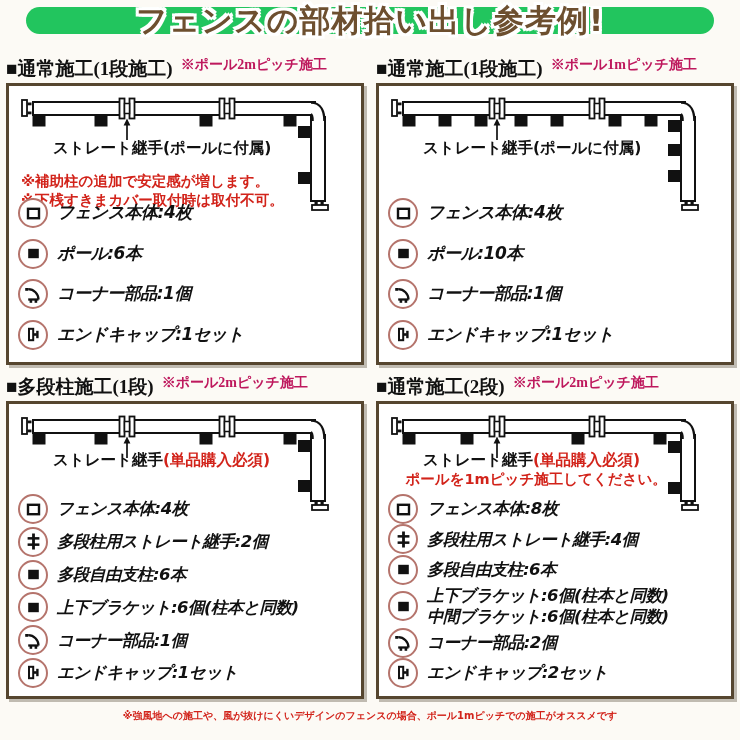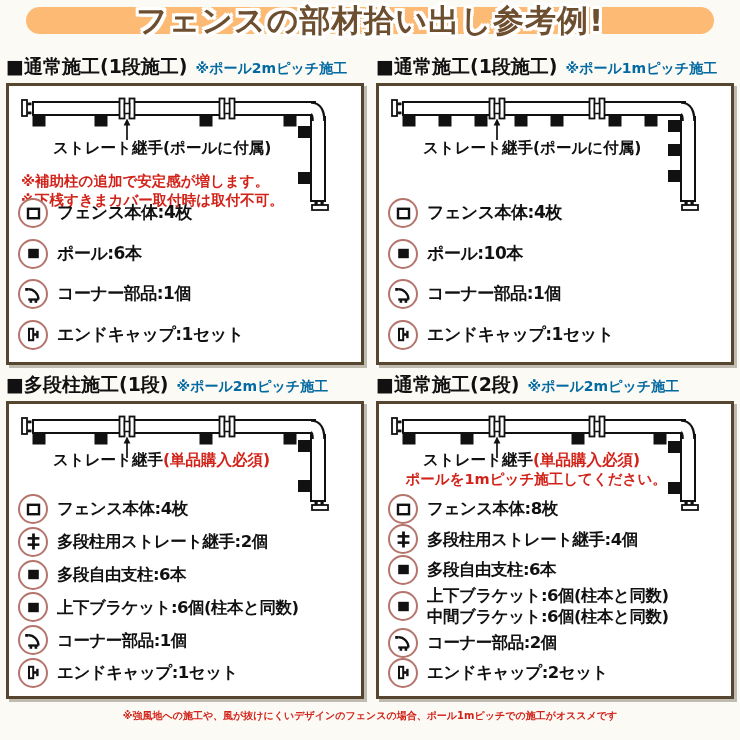--- a/index.html
+++ b/index.html
@@ -1,53 +1,53 @@
 <!DOCTYPE html>
 <html><head>
 <meta charset="utf-8">
 <style>
   html,body{margin:0;padding:0;}
   body{width:740px;height:740px;font-family:"DejaVu Sans","Liberation Sans",sans-serif;}
   .page{position:relative;width:740px;height:740px;background:#fcfaf5;overflow:hidden;}
 
   
-  .header-pill{position:absolute;left:26px;top:7px;width:688px;height:27px;background:#fdba74;
+  .header-pill{position:absolute;left:26px;top:7px;width:688px;height:27px;background:#22c55e;
     border-radius:24px;display:flex;align-items:center;justify-content:center;}
   .header-title{font-size:31px;font-weight:bold;color:#6d4f2f;letter-spacing:1px;white-space:nowrap;
     text-shadow:
       -3px -3px 0 #fff, 0 -3px 0 #fff, 3px -3px 0 #fff,
       -3px  0   0 #fff, 3px  0   0 #fff,
       -3px  3px 0 #fff, 0  3px 0 #fff, 3px 3px 0 #fff,
       -2px -2px 0 #fff, 2px -2px 0 #fff, -2px 2px 0 #fff, 2px 2px 0 #fff;}
 
   
   .grid{position:absolute;top:56px;left:6px;width:728px;display:grid;
     grid-template-columns:358px 358px;column-gap:12px;row-gap:9px;}
   .panel{width:358px;}
-  .panel-title{height:24px;margin-bottom:3px;display:flex;align-items:flex-end;gap:8px;white-space:nowrap;}
+  .panel-title{height:24px;margin-bottom:3px;display:flex;align-items:flex-start;gap:8px;white-space:nowrap;font-family:Liberation Serif, serif;}
   .pt-main{font-size:19px;font-weight:bold;color:#111;}
-  .pt-pitch{font-size:14px;font-weight:bold;color:#0369a1;padding-bottom:2px;}
+  .pt-pitch{font-size:14px;font-weight:bold;color:#be185d;padding-bottom:2px;}
   .panel-box{position:relative;background:#fff;border:3px solid #56462f;
     box-shadow:3px 3px 0 rgba(120,110,95,.45);}
   .row-top .panel-box{height:276px;padding-left:28px;}
   .row-bottom .panel-box{height:292px;text-align:center;}
 
   .diagram{position:absolute;top:4px;left:0;width:352px;height:130px;}
 
   .joint-label{position:absolute;left:44px;font-size:15.5px;font-weight:bold;color:#111;white-space:nowrap;}
   .row-top .joint-label{top:52px;}
   .row-bottom .joint-label{top:46px;}
   .jl-paren.red{color:#d2231a;}
 
   .notes{position:absolute;left:12px;font-size:14.5px;font-weight:bold;color:#d2231a;
     line-height:1.28;white-space:nowrap;}
   .row-top .notes{top:86px;}
   .row-bottom .notes{top:66px;}
 
-  .items{position:absolute;left:9px;right:5px;display:flex;flex-direction:column;justify-content:space-between;}
+  .items{position:absolute;left:9px;right:5px;display:flex;flex-direction:column;justify-content:space-between;font-style:italic;}
   .row-top .items{top:112px;bottom:12px;}
   .row-bottom .items{top:90px;bottom:8px;}
   .item{display:flex;align-items:center;gap:9px;}
   .badge{flex:0 0 auto;width:26px;height:26px;border:2px solid #b5746c;border-radius:50%;
     background:#fff;display:flex;align-items:center;justify-content:center;}
   .item-text{font-size:17px;font-weight:bold;color:#111;letter-spacing:-0.5px;line-height:1.28;white-space:nowrap;}
   .row-bottom .item-text{font-size:16.5px;}
 
   
   .footer-note{position:absolute;left:0;right:0;top:709px;text-align:center;

